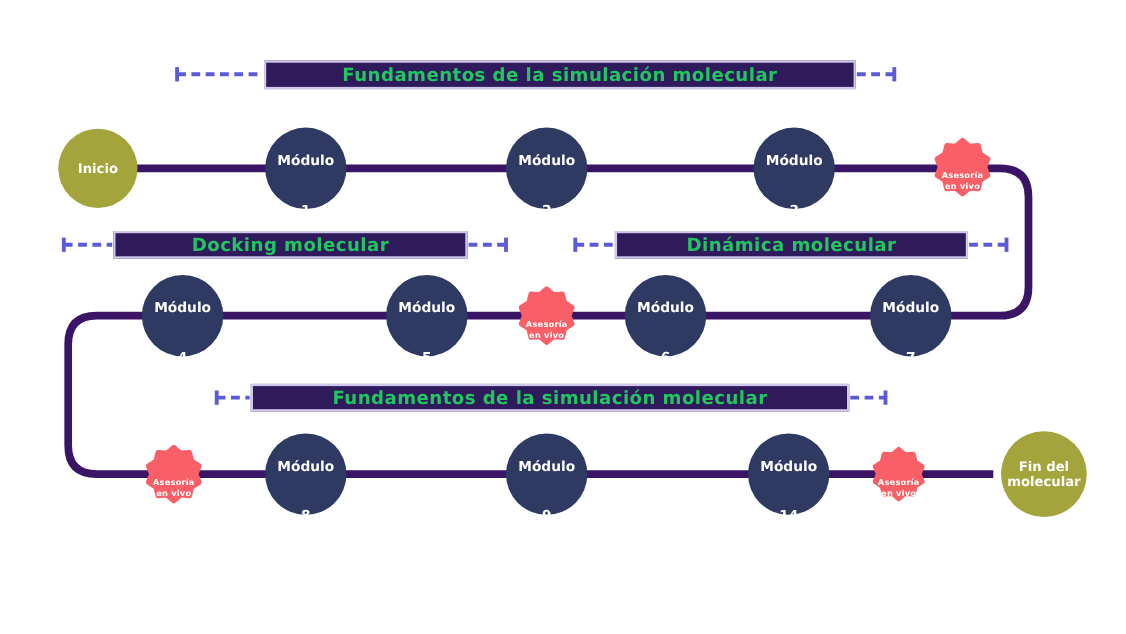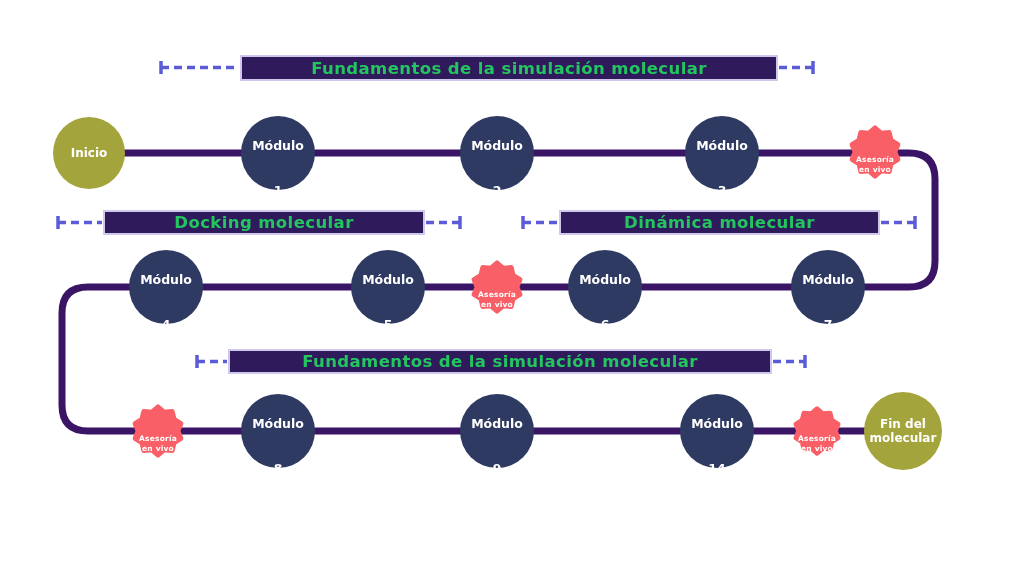--- a/index.html
+++ b/index.html
@@ -215,18 +215,18 @@
   <div class="node badge" style="left:817px; top:431px; width:52px; height:52px;">
     <svg viewBox="0 0 60 60">
       <polygon points="30,4 36.6,9.6 45.3,9 47.4,17.4 54.7,22 51.5,30 54.7,38 47.4,42.6 45.3,51 36.6,50.4 30,56 23.4,50.4 14.7,51 12.6,42.6 5.3,38 8.5,30 5.3,22 12.6,17.4 14.7,9 23.4,9.6" fill="#f95f66" stroke="#f95f66" stroke-width="5" stroke-linejoin="round"></polygon>
     </svg>
     <div class="badge-text">
       <span>Asesoría</span>
       <span>en vivo</span>
     </div>
   </div>
 
-  <div class="node circle milestone end" style="left:903px; top:431px;">
+  <div class="node circle milestone end" style="left:949px; top:431px;">
     <span>Fin del</span>
     <span>molecular</span>
   </div>
 
 </div>
 
 </body></html>

